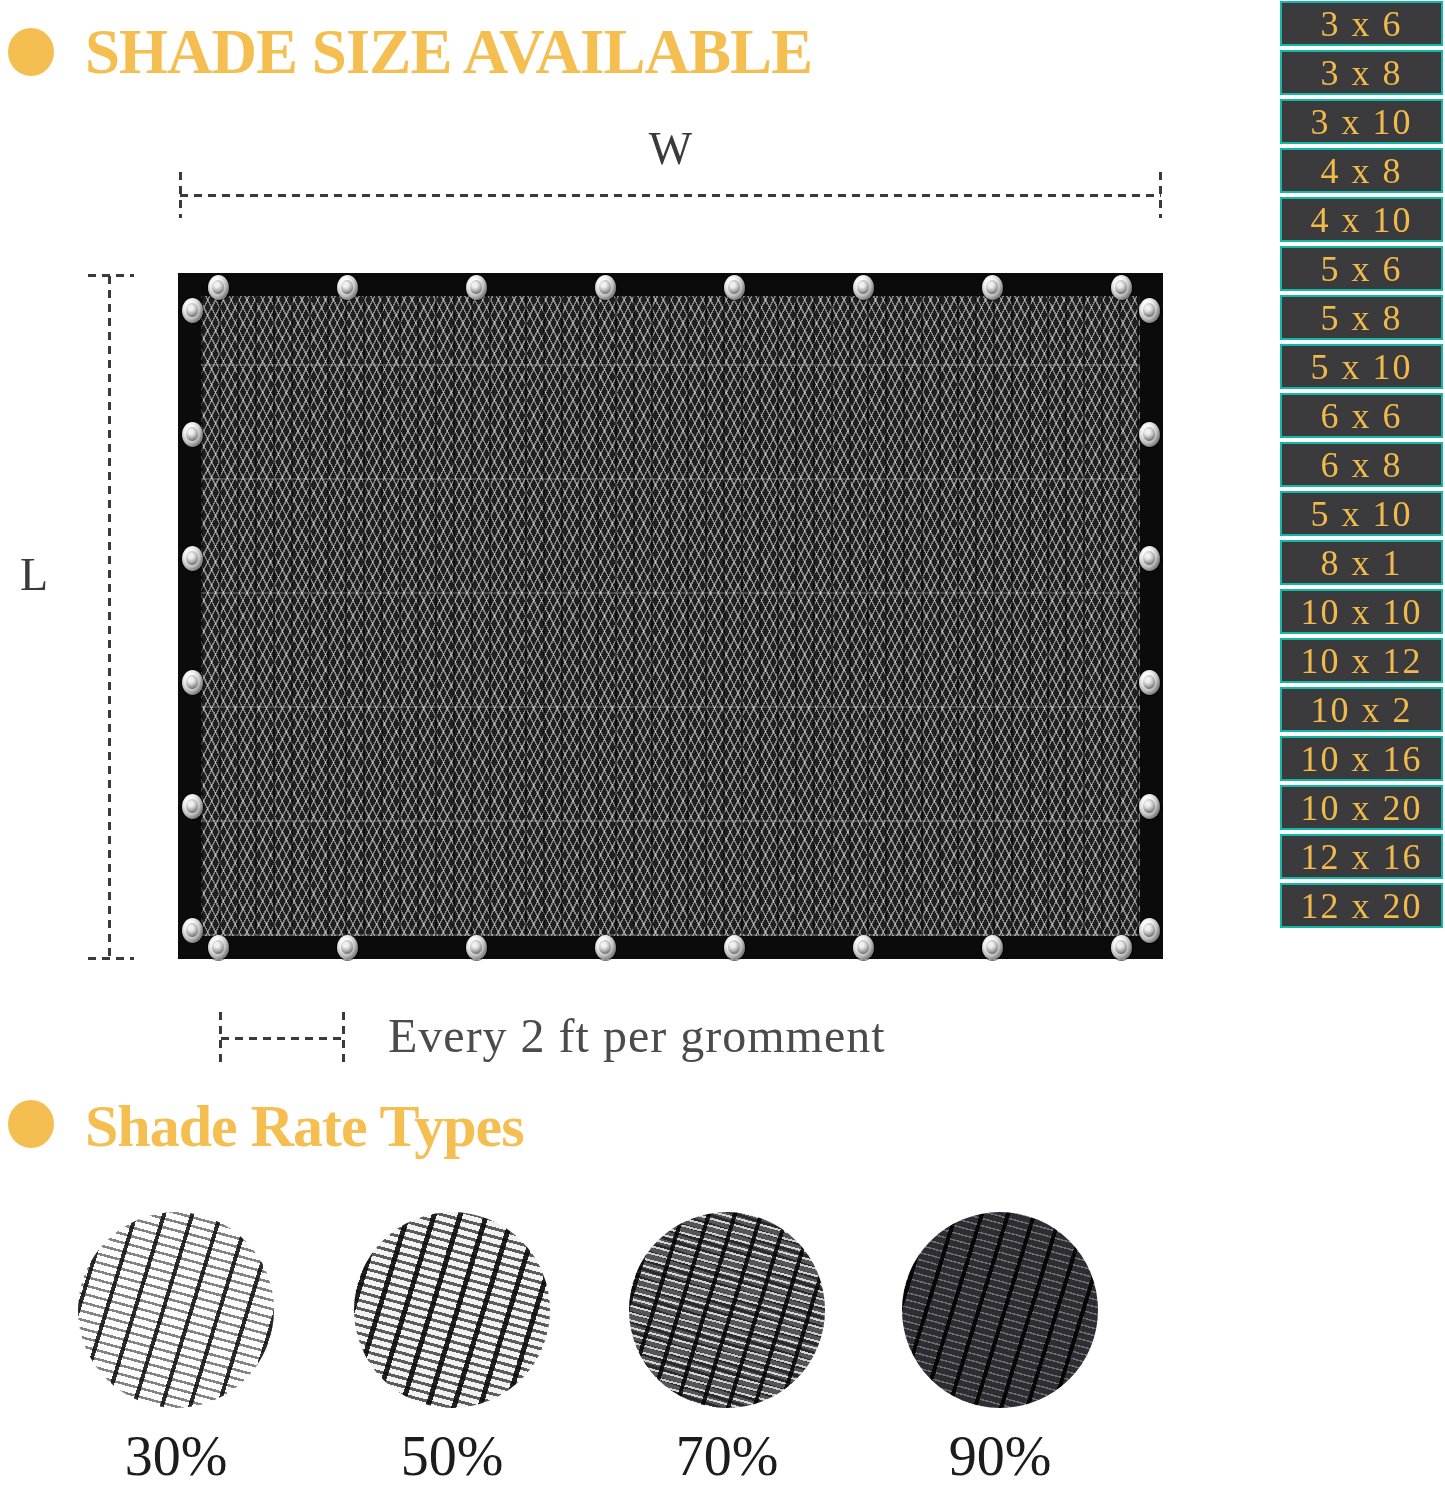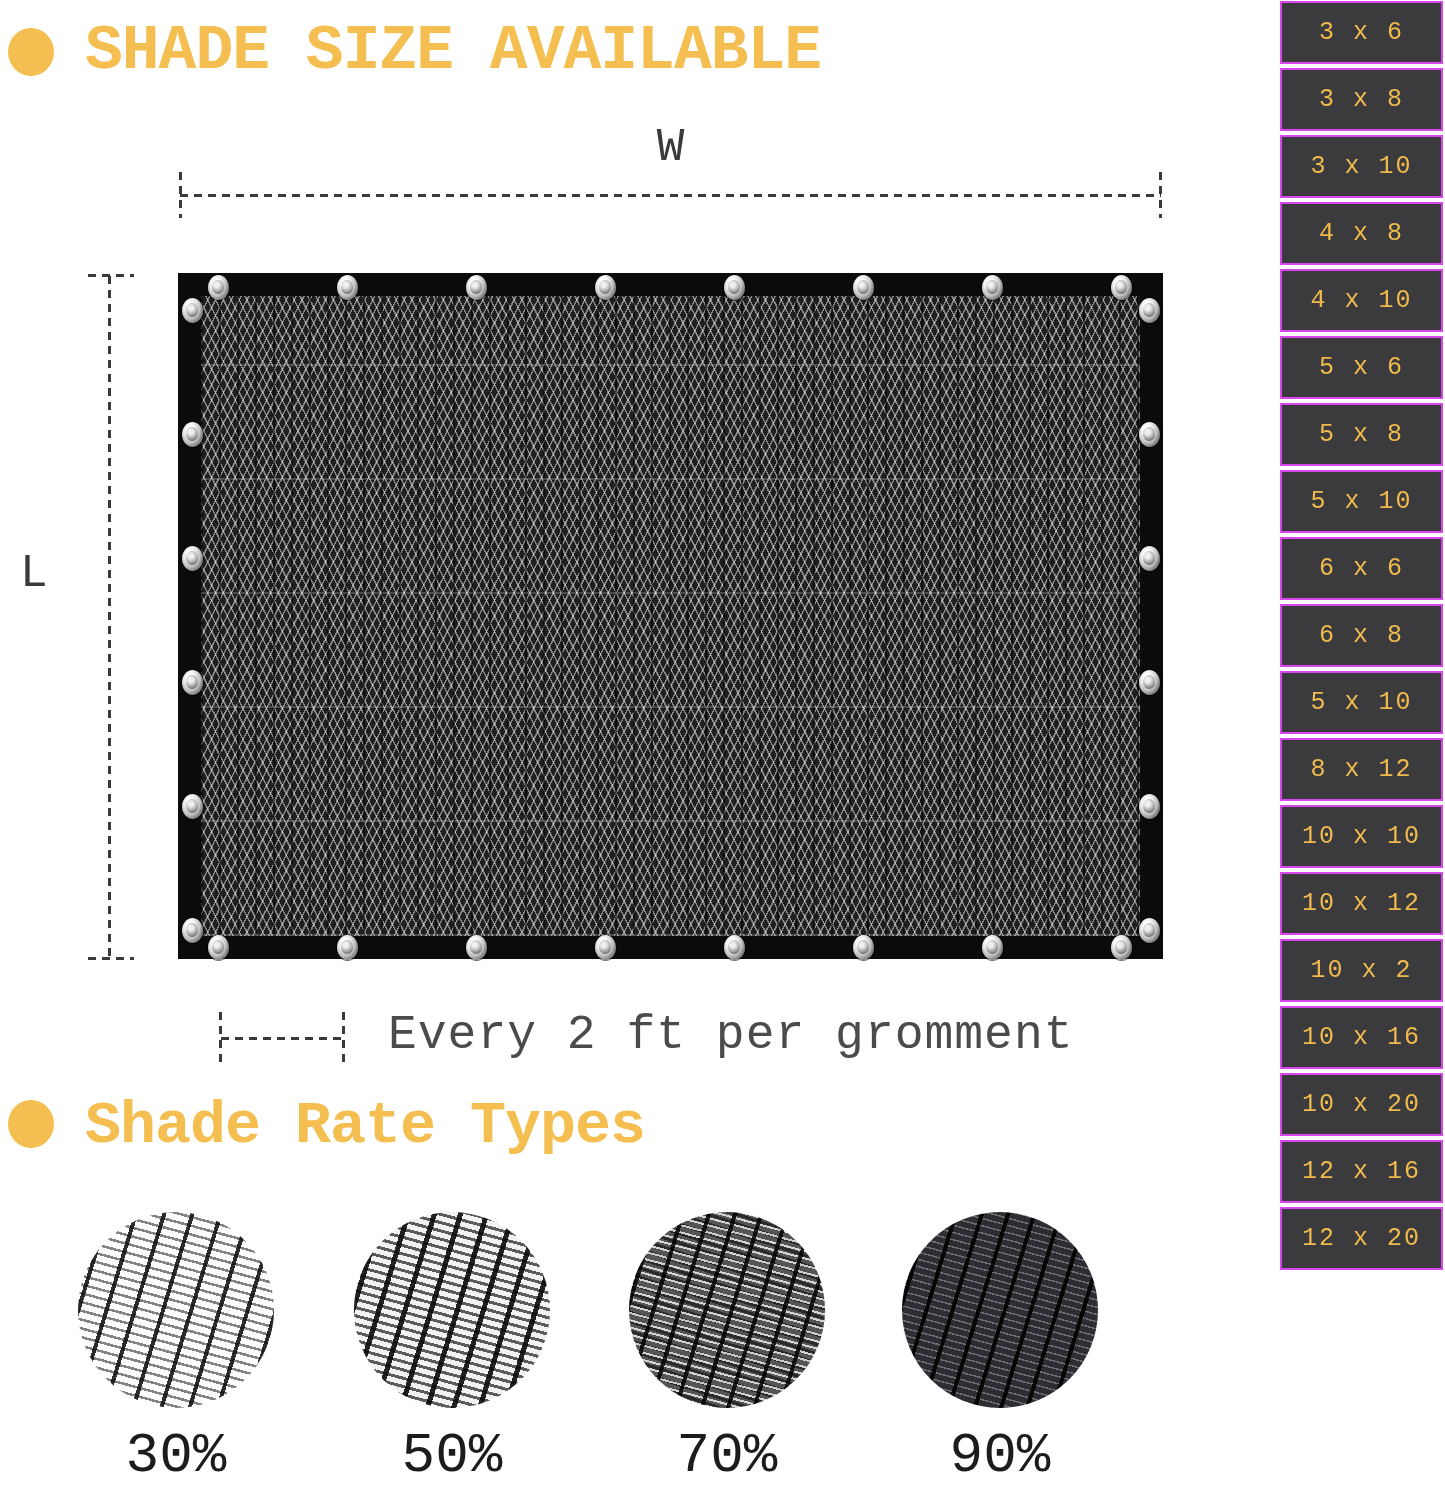--- a/index.html
+++ b/index.html
@@ -1,18 +1,18 @@
 <!DOCTYPE html>
 <html style="--accent: #F4BE50; --box-bg: #3B3B3D; --box-text: #F0BA4D;"><head>
 <meta charset="utf-8">
 <style>
   html,body{margin:0;padding:0;background:#ffffff;}
   .canvas{
     position:relative;width:1445px;height:1485px;overflow:hidden;
-    background:#ffffff;font-family:Liberation Mono, monospace;
+    background:#ffffff;font-family:Liberation Serif, serif;
   }
   
   .bullet{position:absolute;border-radius:50%;background:var(--accent,#F4BE50);}
   .b1{left:8px;top:28px;width:46px;height:48px;}
   .b2{left:8px;top:1100px;width:46px;height:48px;}
   .h-main{
     position:absolute;left:85px;top:16px;margin:0;
     font-size:63px;font-weight:800;letter-spacing:-1px;
     color:var(--accent,#F4BE50);white-space:nowrap;
   }
@@ -84,25 +84,25 @@
   .rate-label{
     position:absolute;top:1424px;width:200px;text-align:center;
     font-size:56px;color:#1c1c1c;
   }
   
   .size-col{
     position:absolute;left:1280px;top:1px;width:163px;height:1483px;
     display:flex;flex-direction:column;gap:4px;box-sizing:border-box;
   }
   .size-box{
-    height:63px;flex:0 0 auto;box-sizing:border-box;
+    height:45px;flex:0 0 auto;box-sizing:border-box;
     background:var(--box-bg,#3B3B3D);
-    border:2px solid #d946ef;
+    border:2px solid #14b8a6;
     display:flex;align-items:center;justify-content:center;
-    font-size:25px;letter-spacing:2px;color:var(--box-text,#F0BA4D);
+    font-size:36px;letter-spacing:2px;color:var(--box-text,#F0BA4D);
   }
 </style>
 </head>
 <body>
 
 <div class="canvas">
 
   <span class="bullet b1"></span>
   <h1 class="h-main">SHADE SIZE AVAILABLE</h1>
 
@@ -229,21 +229,21 @@
       <div class="size-box">3 x 8</div>
       <div class="size-box">3 x 10</div>
       <div class="size-box">4 x 8</div>
       <div class="size-box">4 x 10</div>
       <div class="size-box">5 x 6</div>
       <div class="size-box">5 x 8</div>
       <div class="size-box">5 x 10</div>
       <div class="size-box">6 x 6</div>
       <div class="size-box">6 x 8</div>
       <div class="size-box">5 x 10</div>
-      <div class="size-box">8 x 12</div>
+      <div class="size-box">8 x 1</div>
       <div class="size-box">10 x 10</div>
       <div class="size-box">10 x 12</div>
       <div class="size-box">10 x 2</div>
       <div class="size-box">10 x 16</div>
       <div class="size-box">10 x 20</div>
       <div class="size-box">12 x 16</div>
       <div class="size-box">12 x 20</div>
     </div>
 
 </div>

